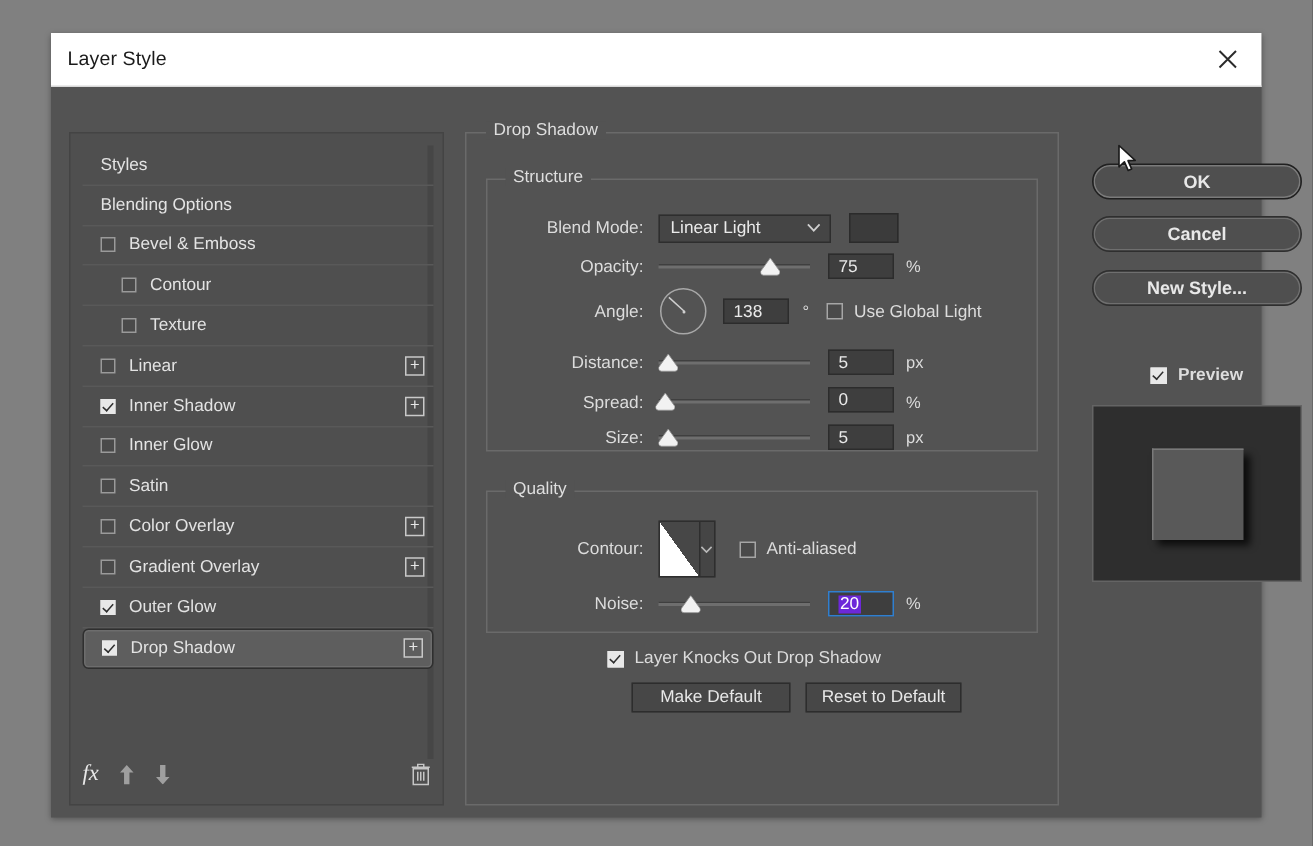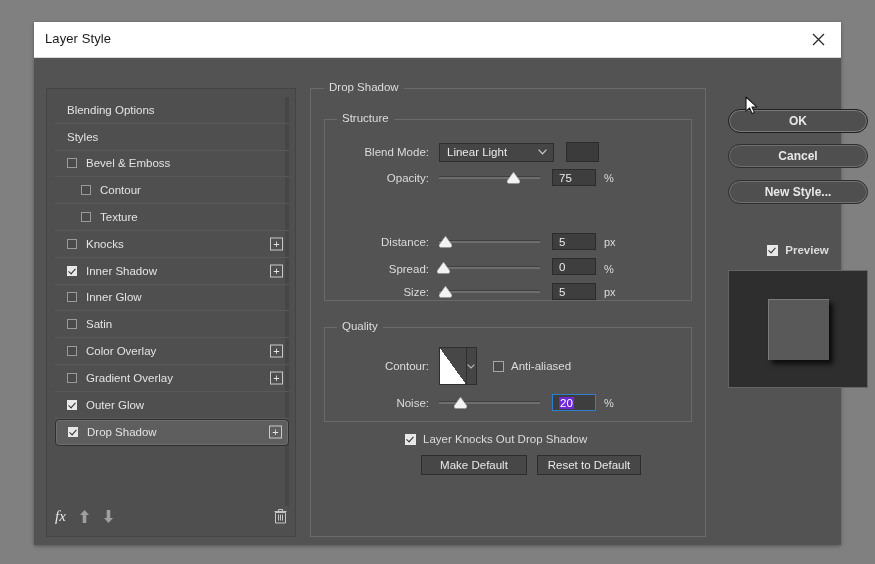--- a/index.html
+++ b/index.html
@@ -203,45 +203,45 @@
     </div>
   </div>
 
   <div class="body">
 
     <div class="sidebar">
       <div class="scrolltrack"></div>
       <div class="list-wrap">
 
         <div class="row plain">
+          <span>Styles</span>
+        </div>
+
+        <div class="row plain">
           <span>Blending Options</span>
         </div>
 
-        <div class="row plain">
-          <span>Styles</span>
-        </div>
-
         <div class="row">
           <span class="cb"></span>
           <span>Bevel &amp; Emboss</span>
         </div>
 
         <div class="row indent">
           <span class="cb"></span>
           <span>Contour</span>
         </div>
 
         <div class="row indent">
           <span class="cb"></span>
           <span>Texture</span>
         </div>
 
         <div class="row">
           <span class="cb"></span>
-          <span>Knocks</span>
+          <span>Linear</span>
           <span class="plusbtn">+</span>
         </div>
 
         <div class="row">
           <span class="cb on"></span>
           <span>Inner Shadow</span>
           <span class="plusbtn">+</span>
         </div>
 
         <div class="row">
@@ -319,20 +319,33 @@
           <svg class="knob" style="left:68px;" viewBox="0 0 13 12">
             <path d="M6.5 0 L12.3 8 A2 2 0 0 1 11 11.5 L2 11.5 A2 2 0 0 1 0.7 8 Z" fill="#f2f2f2" stroke="#8e8e8e" stroke-width=".6"></path>
           </svg>
         </div>
         <div class="numfield" style="width:44px;margin-left:12px;">
           <span>75</span>
         </div>
         <span class="unit" style="margin-left:8px;">%</span>
       </div>
 
+      <div class="fieldrow" style="left:30px;top:103px;width:340px;">
+        <span class="flabel" style="width:88px;">Angle:</span>
+        <div class="dial" style="margin-left:11px;">
+          <div class="hand" id="angle-hand" style="transform: rotate(-138deg);"></div>
+          <div class="dot"></div>
+        </div>
+        <div class="numfield" style="width:44px;margin-left:11px;">
+          <span>138</span>
+        </div>
+        <span class="unit" style="margin-left:9px;">°</span>
+        <span class="chk" style="margin-left:12px;"></span>
+        <span class="chklabel">Use Global Light</span>
+      </div>
 
       <div class="fieldrow" style="left:30px;top:144px;width:340px;">
         <span class="flabel" style="width:88px;">Distance:</span>
         <div class="slider" style="width:101px;margin-left:10px;">
           <div class="track"></div>
           <svg class="knob" style="left:0px;" viewBox="0 0 13 12">
             <path d="M6.5 0 L12.3 8 A2 2 0 0 1 11 11.5 L2 11.5 A2 2 0 0 1 0.7 8 Z" fill="#f2f2f2" stroke="#8e8e8e" stroke-width=".6"></path>
           </svg>
         </div>
         <div class="numfield" style="width:44px;margin-left:12px;">

